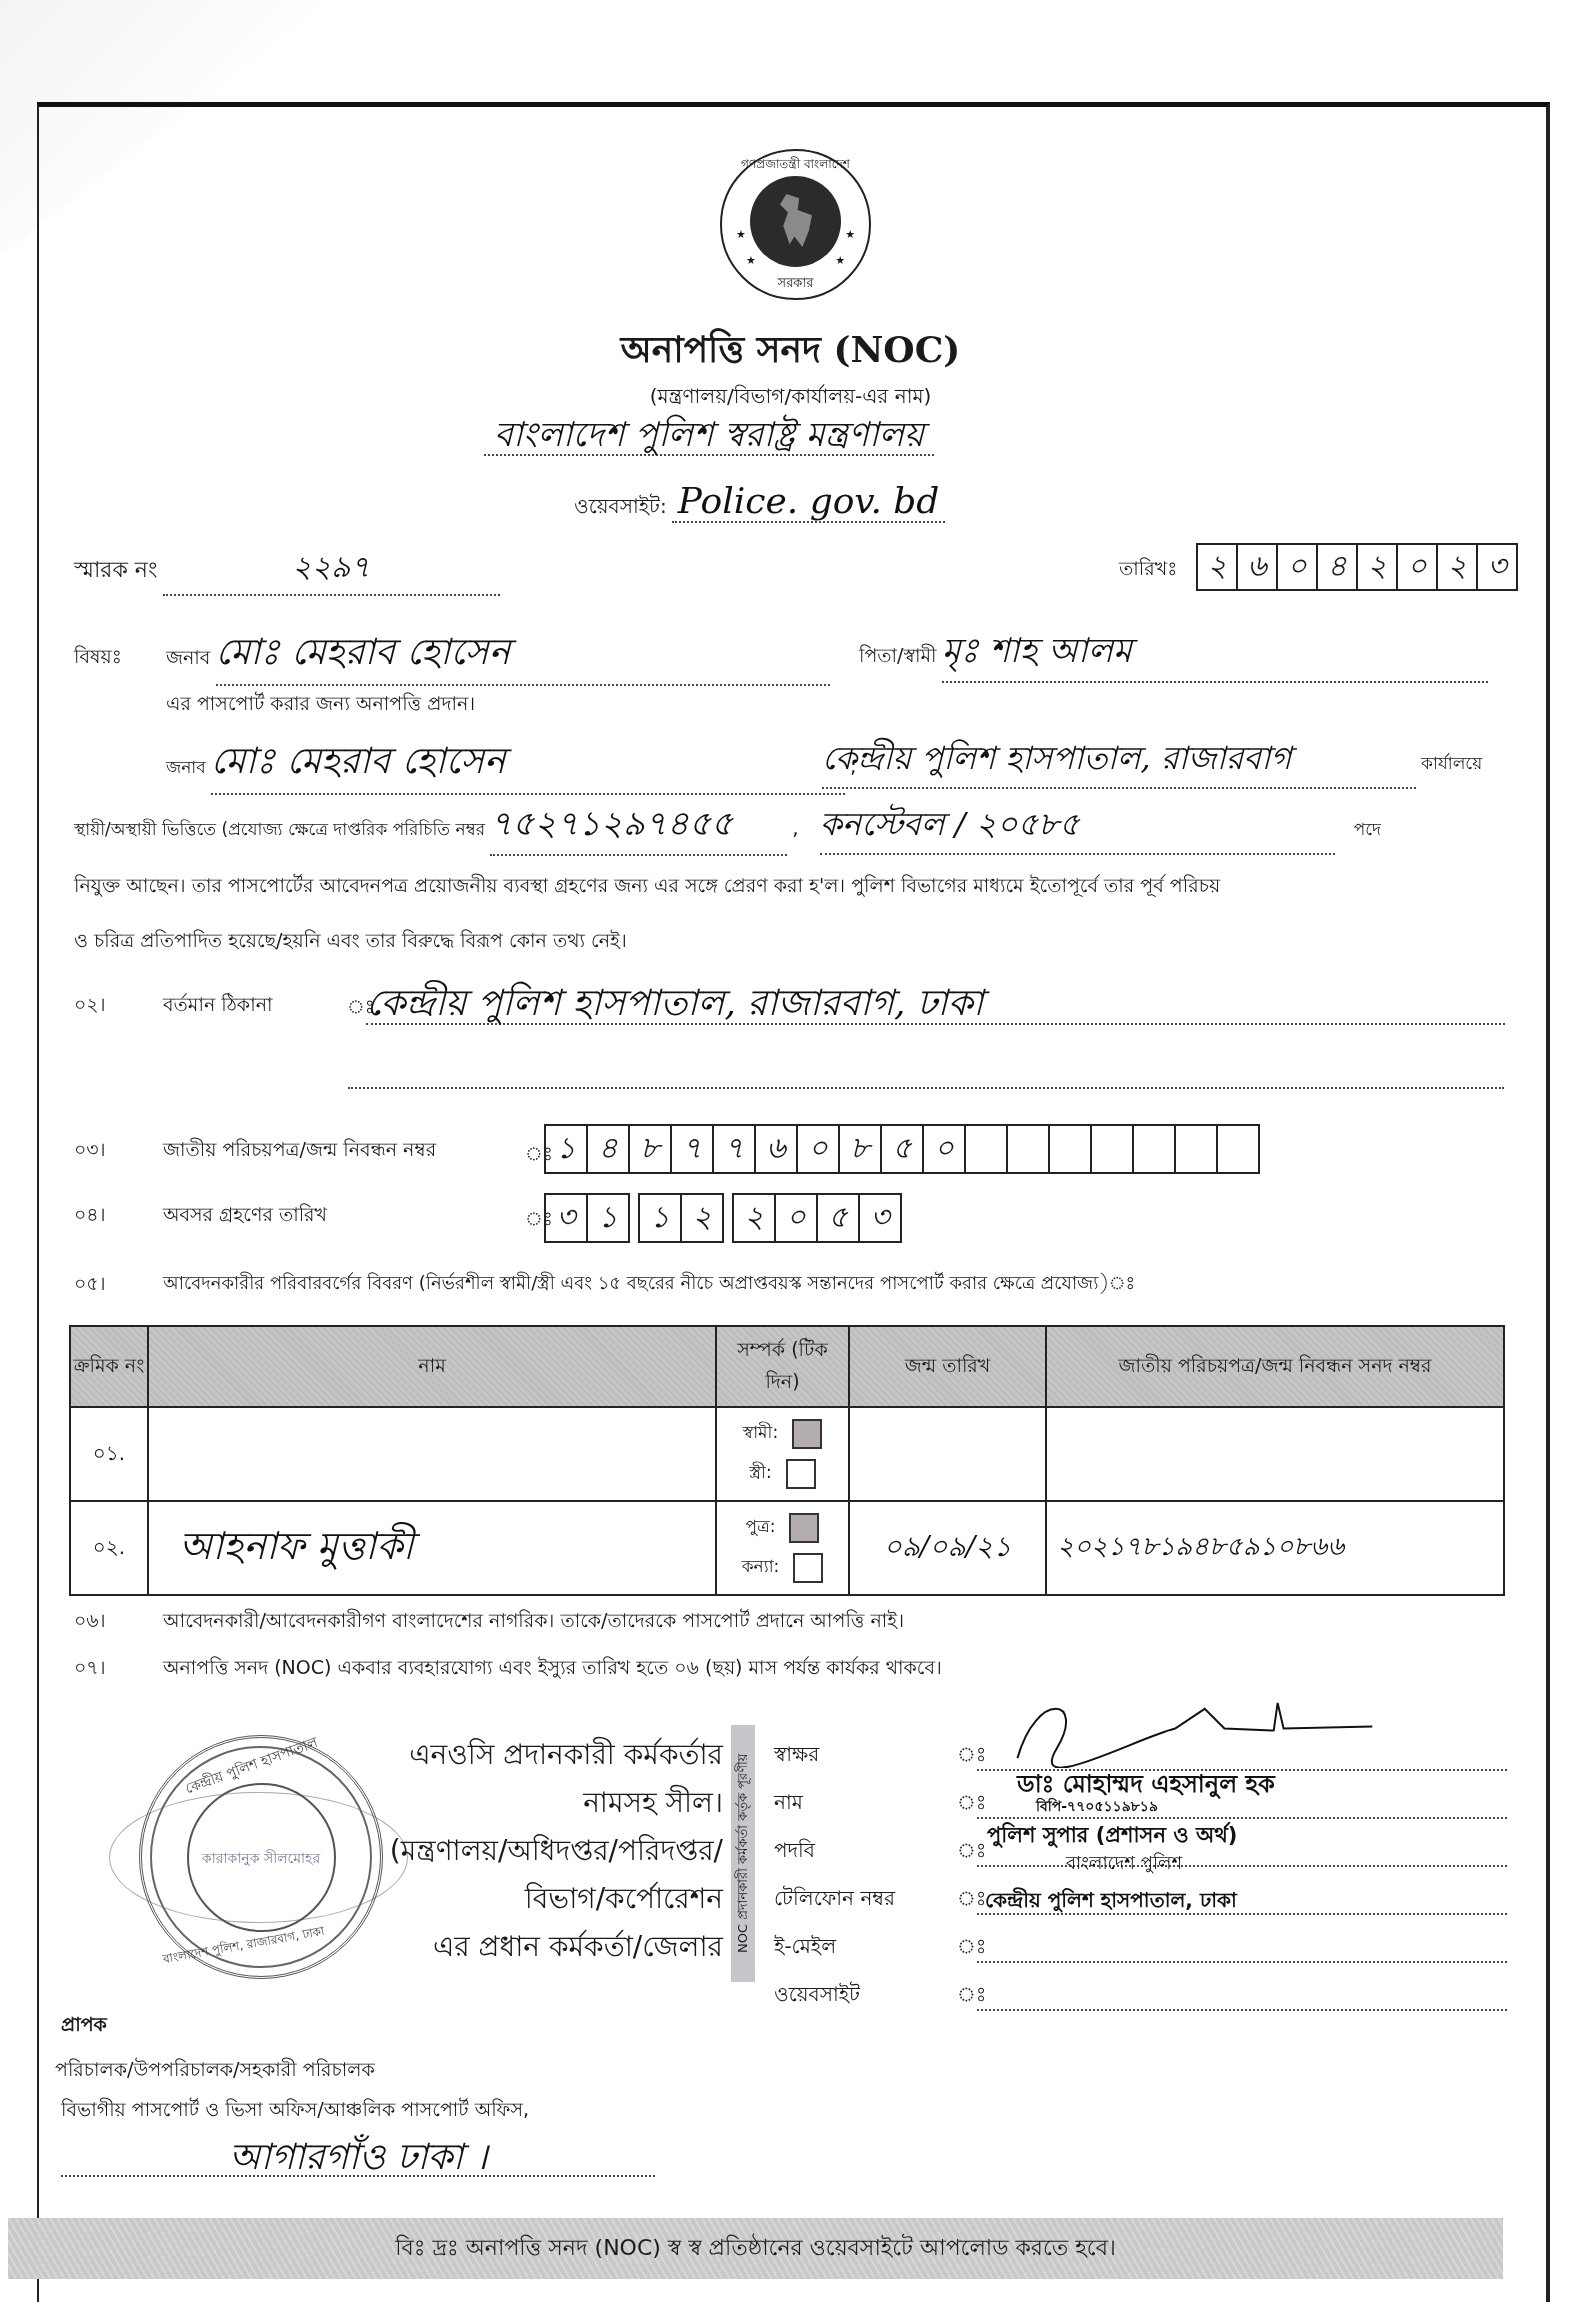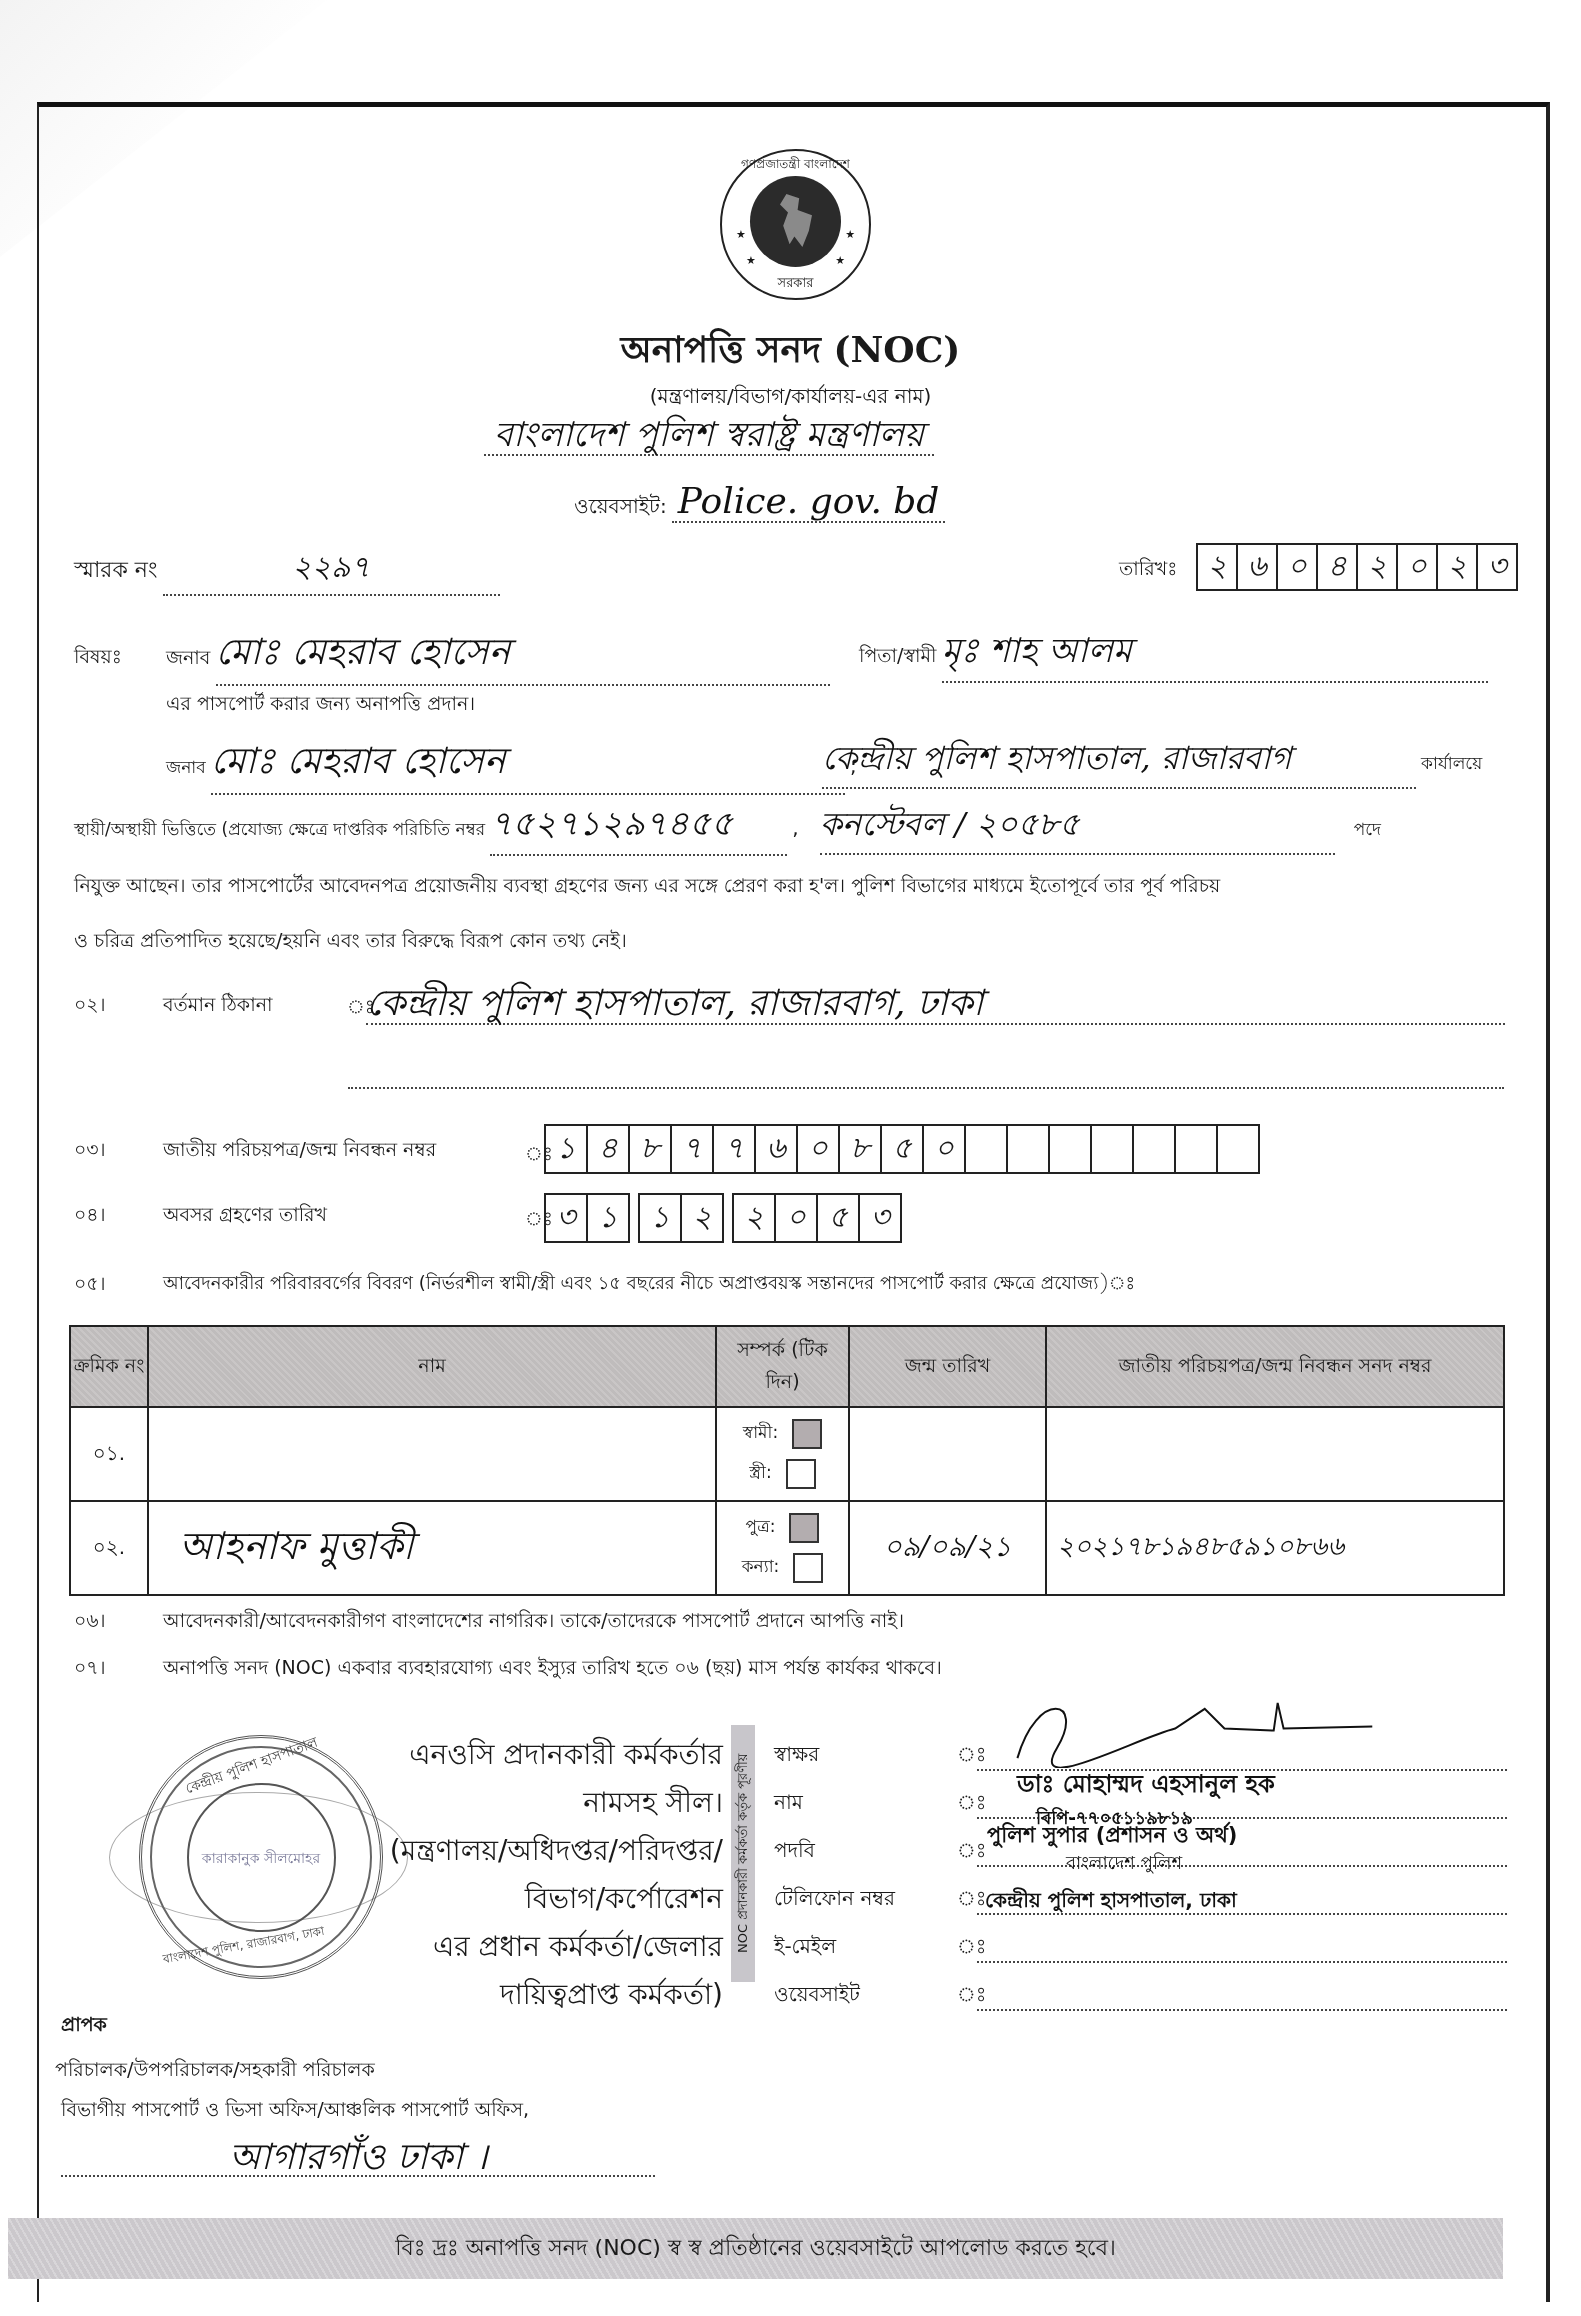--- a/index.html
+++ b/index.html
@@ -248,40 +248,39 @@
   <div class="seal-txt" style="left:20px;top:109px;width:198px;text-align:center;color:#7a7a99">কারাকানুক সীলমোহর</div>
   <div class="seal-txt" style="left:20px;top:198px;font-size:12px;transform:rotate(-10deg)">বাংলাদেশ পুলিশ, রাজারবাগ, ঢাকা</div>
 </div>
 
 <div class="sig-labels">
   <div>এনওসি প্রদানকারী কর্মকর্তার</div>
   <div>নামসহ সীল।</div>
   <div>(মন্ত্রণালয়/অধিদপ্তর/পরিদপ্তর/</div>
   <div>বিভাগ/কর্পোরেশন</div>
   <div>এর প্রধান কর্মকর্তা/জেলার</div>
-  <div>দায়িত্বপ্রাপ্ত কর্মকর্তা)</div>
 </div>
 <div class="vbar">NOC প্রদানকারী কর্মকর্তা কর্তৃক পূরণীয়</div>
 
 <div class="sig-fields">
   <div class="sig-row">
     <span class="k">স্বাক্ষর</span>
     <span class="c">ঃ</span>
     <span class="v">
       <svg width="416" height="69" style="position:absolute;left:0;top:-40px" viewBox="0 0 420 70">
         <path d="M40 60 C 60 -10, 110 0, 80 50 S 160 40, 200 30 L 230 10 L 250 30 L 300 32 L 304 4 L 310 30 L 400 28" fill="none" stroke="#111" stroke-width="2"></path>
       </svg>
     </span>
   </div>
   <div class="sig-row">
     <span class="k">নাম</span>
     <span class="c">ঃ</span>
     <span class="v">
       <span class="stamp-text" style="left:40px;top:-22px;font-size:24px">ডাঃ মোহাম্মদ এহসানুল হক</span>
-      <span class="stamp-text" style="left:59px;top:17px;font-size:18px">বিপি-৭৭০৫১১৯৮১৯</span>
+      <span class="stamp-text" style="left:59px;top:8px;font-size:14px">বিপি-৭৭০৫১১৯৮১৯</span>
     </span>
   </div>
   <div class="sig-row">
     <span class="k">পদবি</span>
     <span class="c">ঃ</span>
     <span class="v">
       <span class="stamp-text" style="left:10px;top:-16px;font-size:21px">পুলিশ সুপার (প্রশাসন ও অর্থ)</span>
       <span class="stamp-text" style="left:89px;top:14px;font-size:18px;font-weight:normal">বাংলাদেশ পুলিশ</span>
     </span>
   </div>

